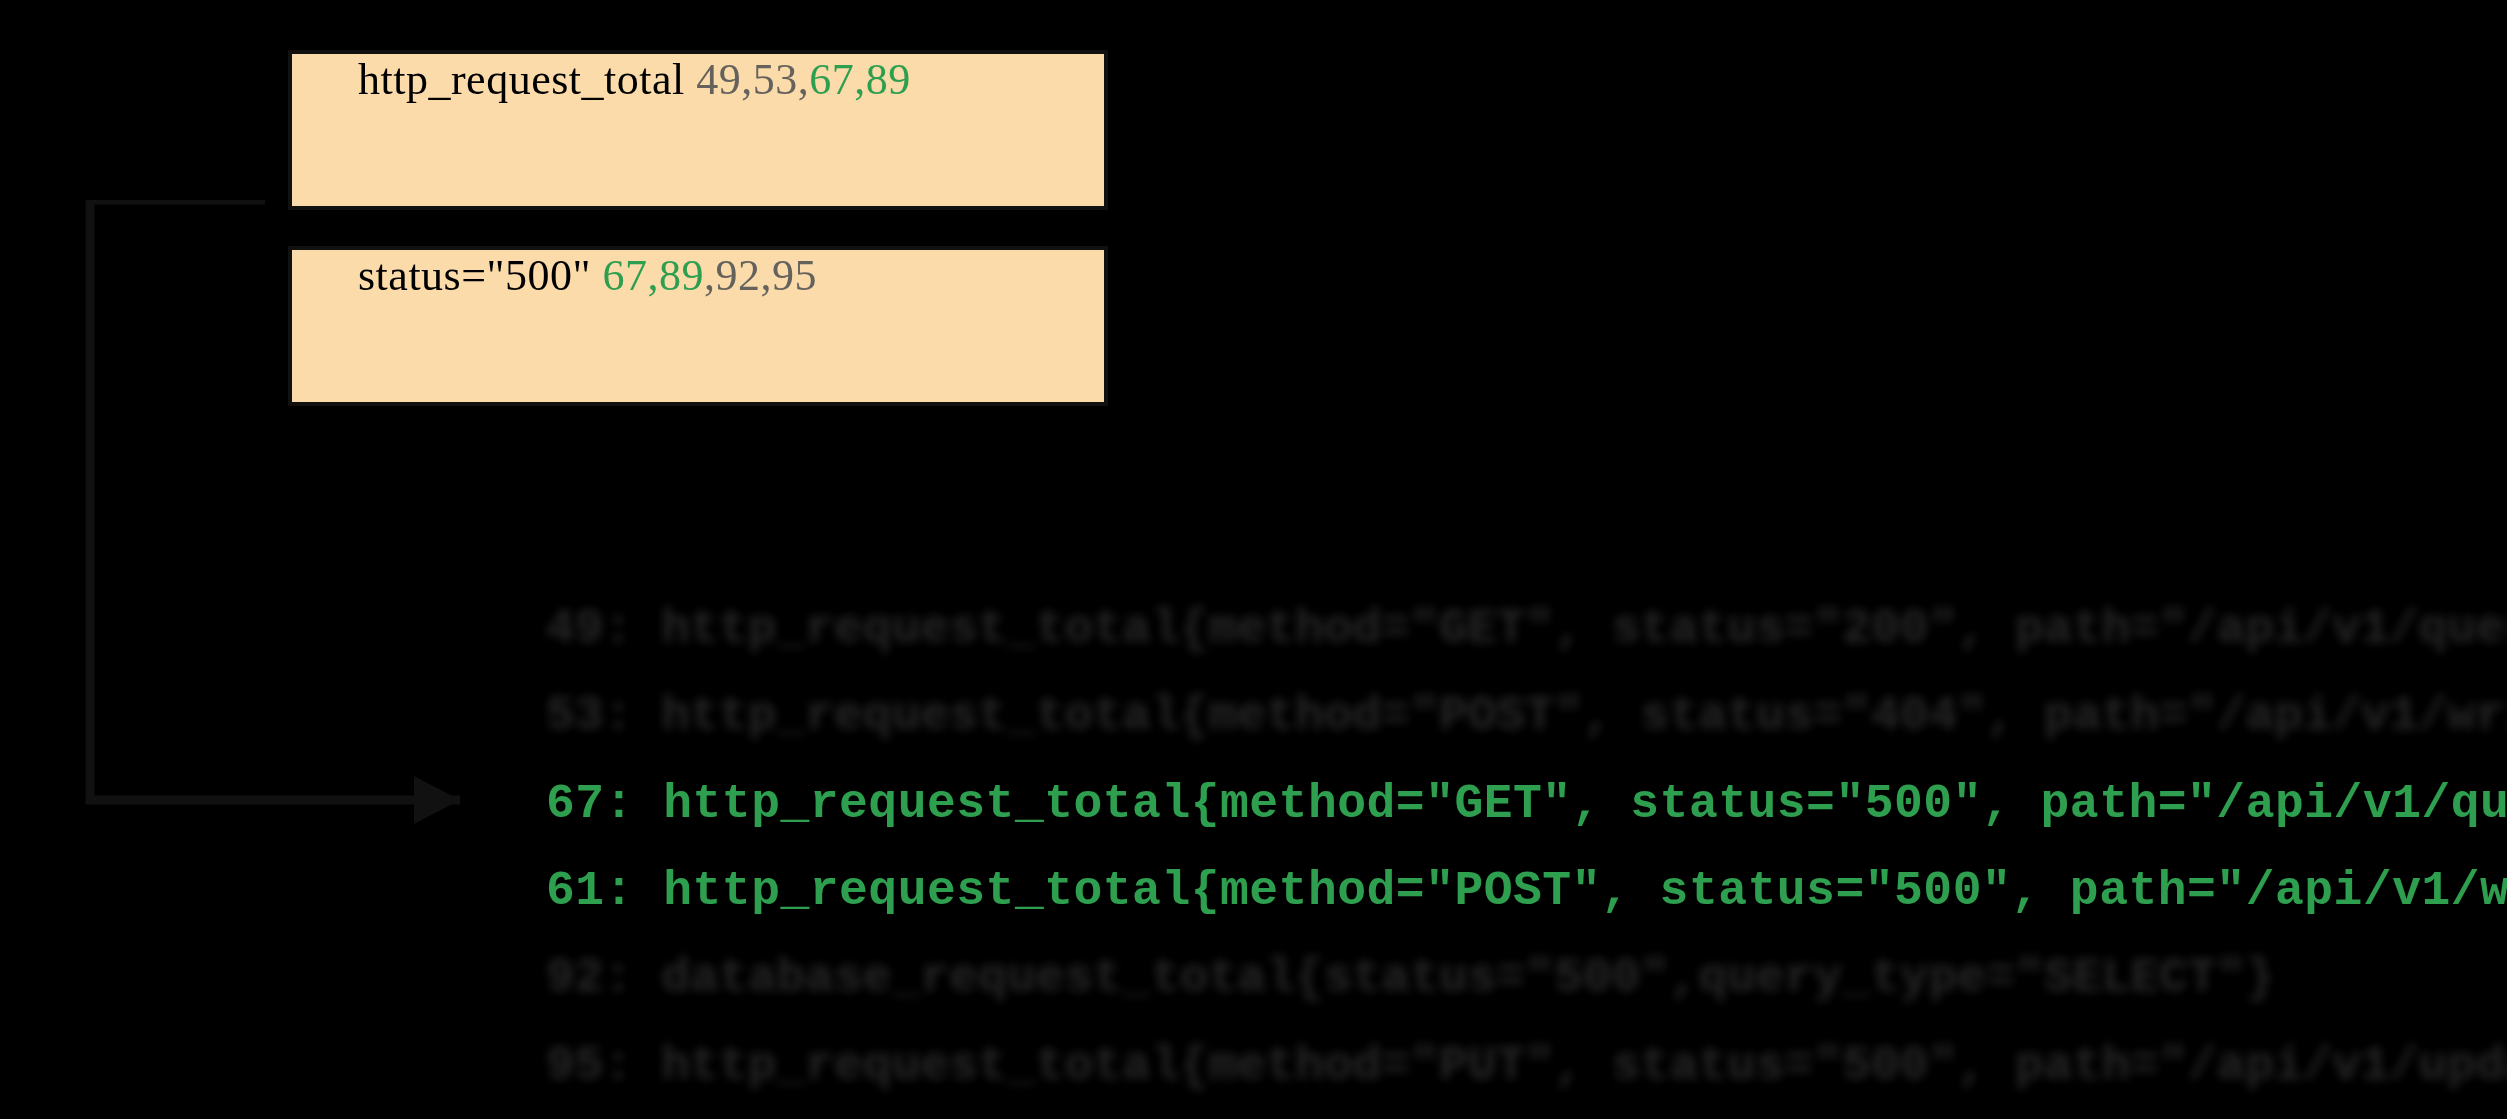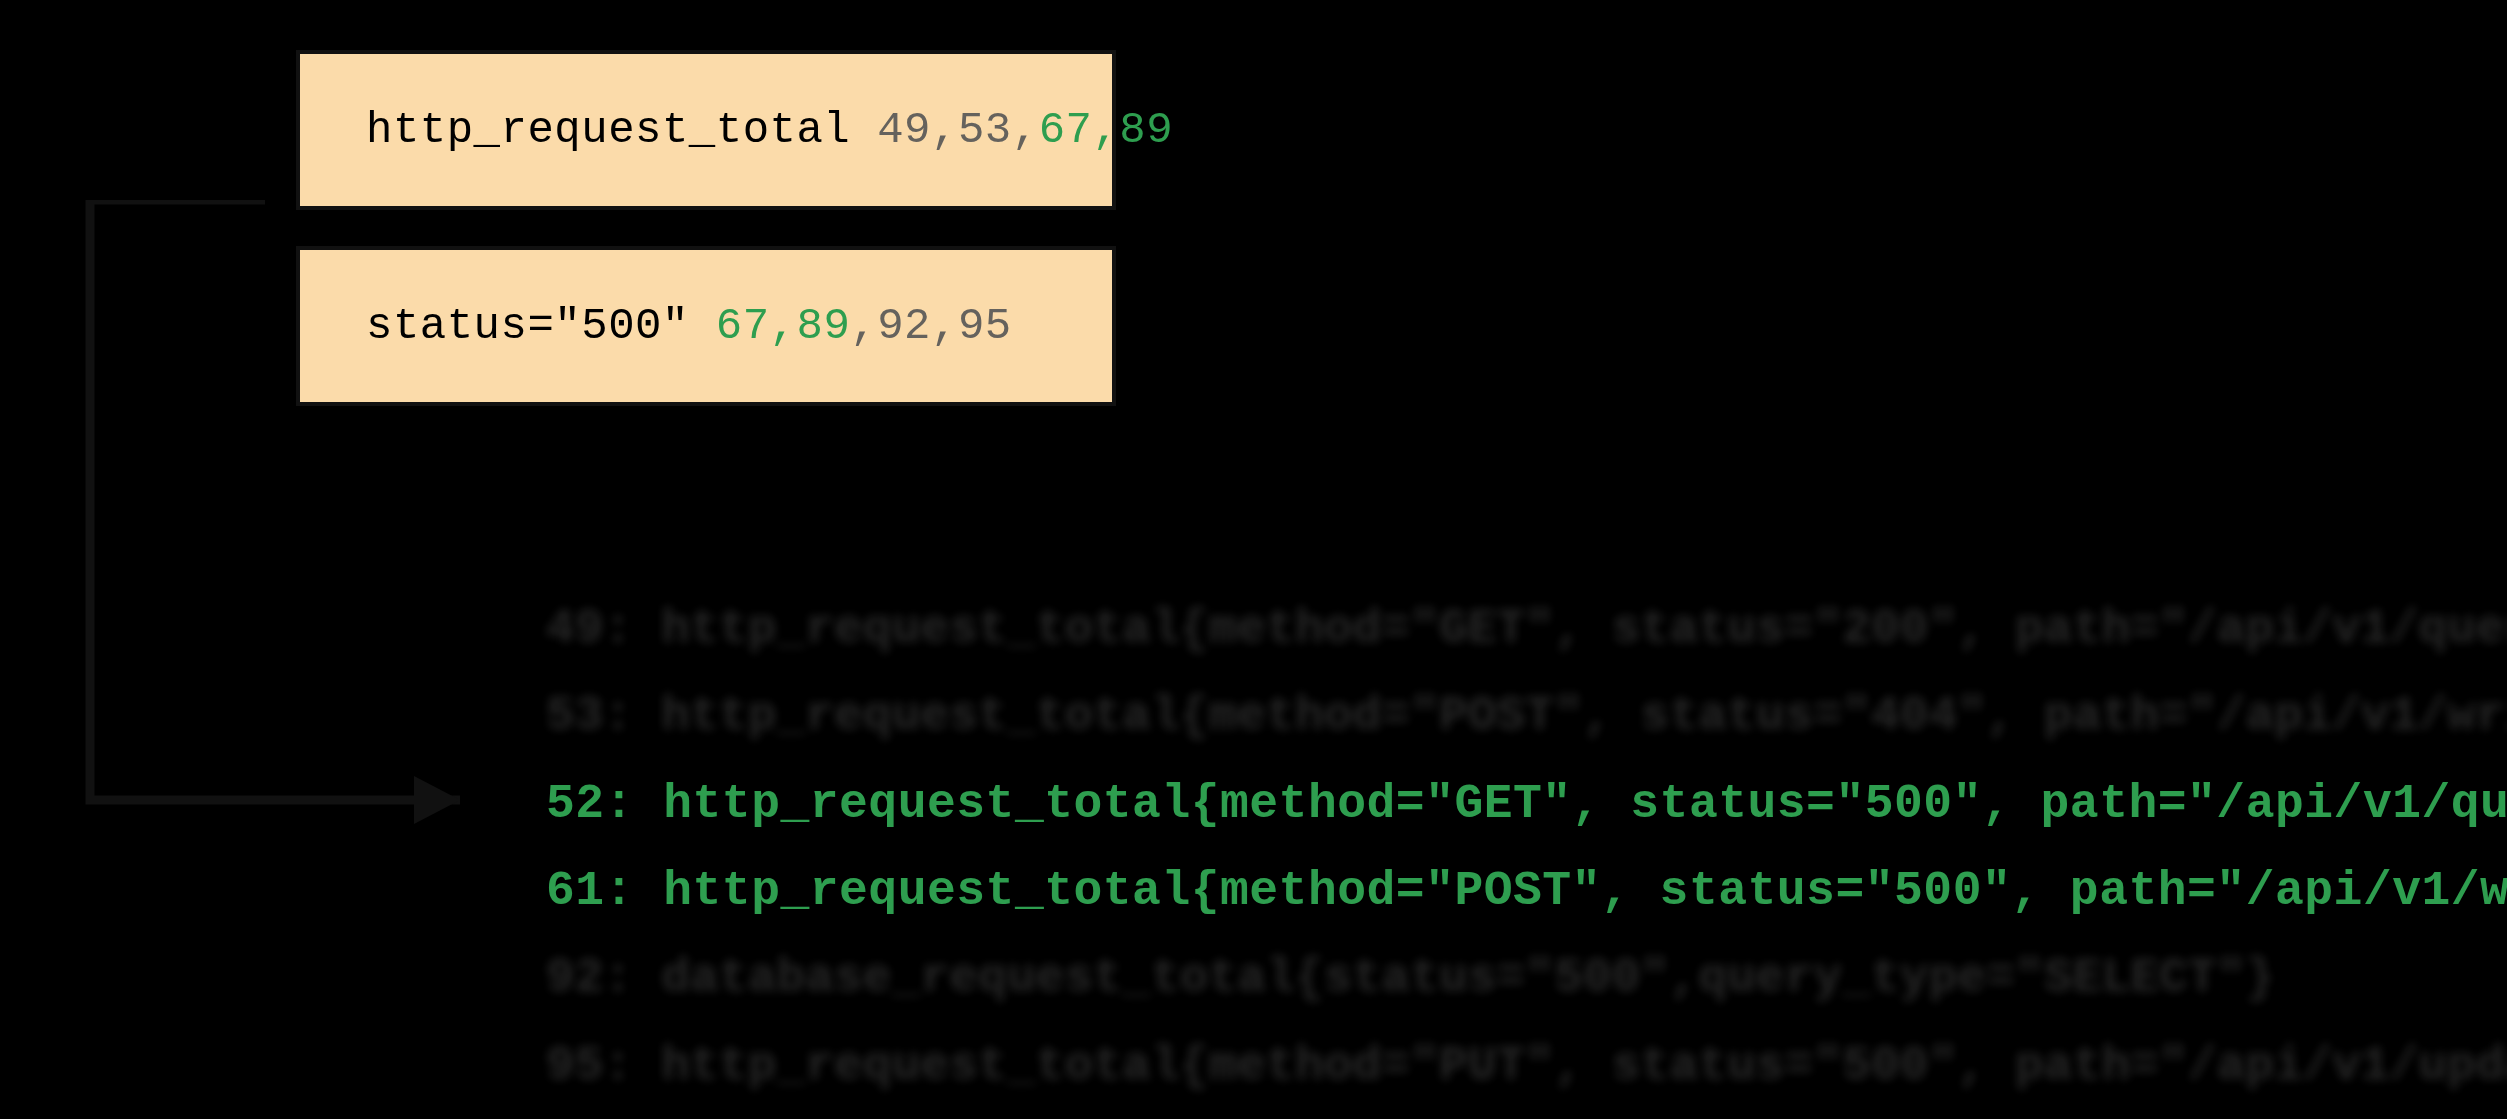--- a/index.html
+++ b/index.html
@@ -14,28 +14,29 @@
     width: 2507px;
     height: 1119px;
   }
   
   .box {
     position: absolute;
     background: #fbdbaa;
     border: 4px solid #111;
     height: 160px;
     width: 820px;
-    left: 296px;
+    left: 288px;
     display: flex;
-    align-items: center;
+    align-items: flex-start;
     font-size: 44px;
     letter-spacing: 0.5px;
     white-space: nowrap;
     box-sizing: border-box;
     color: #000;
+    font-family: Liberation Serif, serif;
   }
   .box .pad { padding-left: 66px; }
   .muted { color: #555; opacity: 0.9; }
   .hl { color: #2e9e4f; }
 
   
   .connector {
     position: absolute;
     left: 60px;
     top: 200px;
@@ -87,19 +88,19 @@
   </div>
 
   <svg class="connector" viewBox="0 0 440 640" aria-hidden="true">
     <path d="M 205 0 L 30 0 L 30 600 L 400 600" fill="none" stroke="#111" stroke-width="9" stroke-linejoin="miter"></path>
     <path d="M 400 600 l -46 -24 l 0 48 z" fill="#111"></path>
   </svg>
 
   <div class="results">
       <div class="row dim"><span>49</span><span>: </span><span>http_request_total{method="GET", status="200", path="/api/v1/query"}</span></div>
       <div class="row dim"><span>53</span><span>: </span><span>http_request_total{method="POST", status="404", path="/api/v1/write"}</span></div>
-      <div class="row match"><span>52</span><span>: </span><span>http_request_total{method="GET", status="500", path="/api/v1/query"}</span></div>
+      <div class="row match"><span>67</span><span>: </span><span>http_request_total{method="GET", status="500", path="/api/v1/query"}</span></div>
       <div class="row match"><span>61</span><span>: </span><span>http_request_total{method="POST", status="500", path="/api/v1/write"}</span></div>
       <div class="row dim"><span>92</span><span>: </span><span>database_request_total{status="500",query_type="SELECT"}</span></div>
       <div class="row dim"><span>95</span><span>: </span><span>http_request_total{method="PUT", status="500", path="/api/v1/update"}</span></div>
     </div>
 
 </div>
 
 </body></html>

